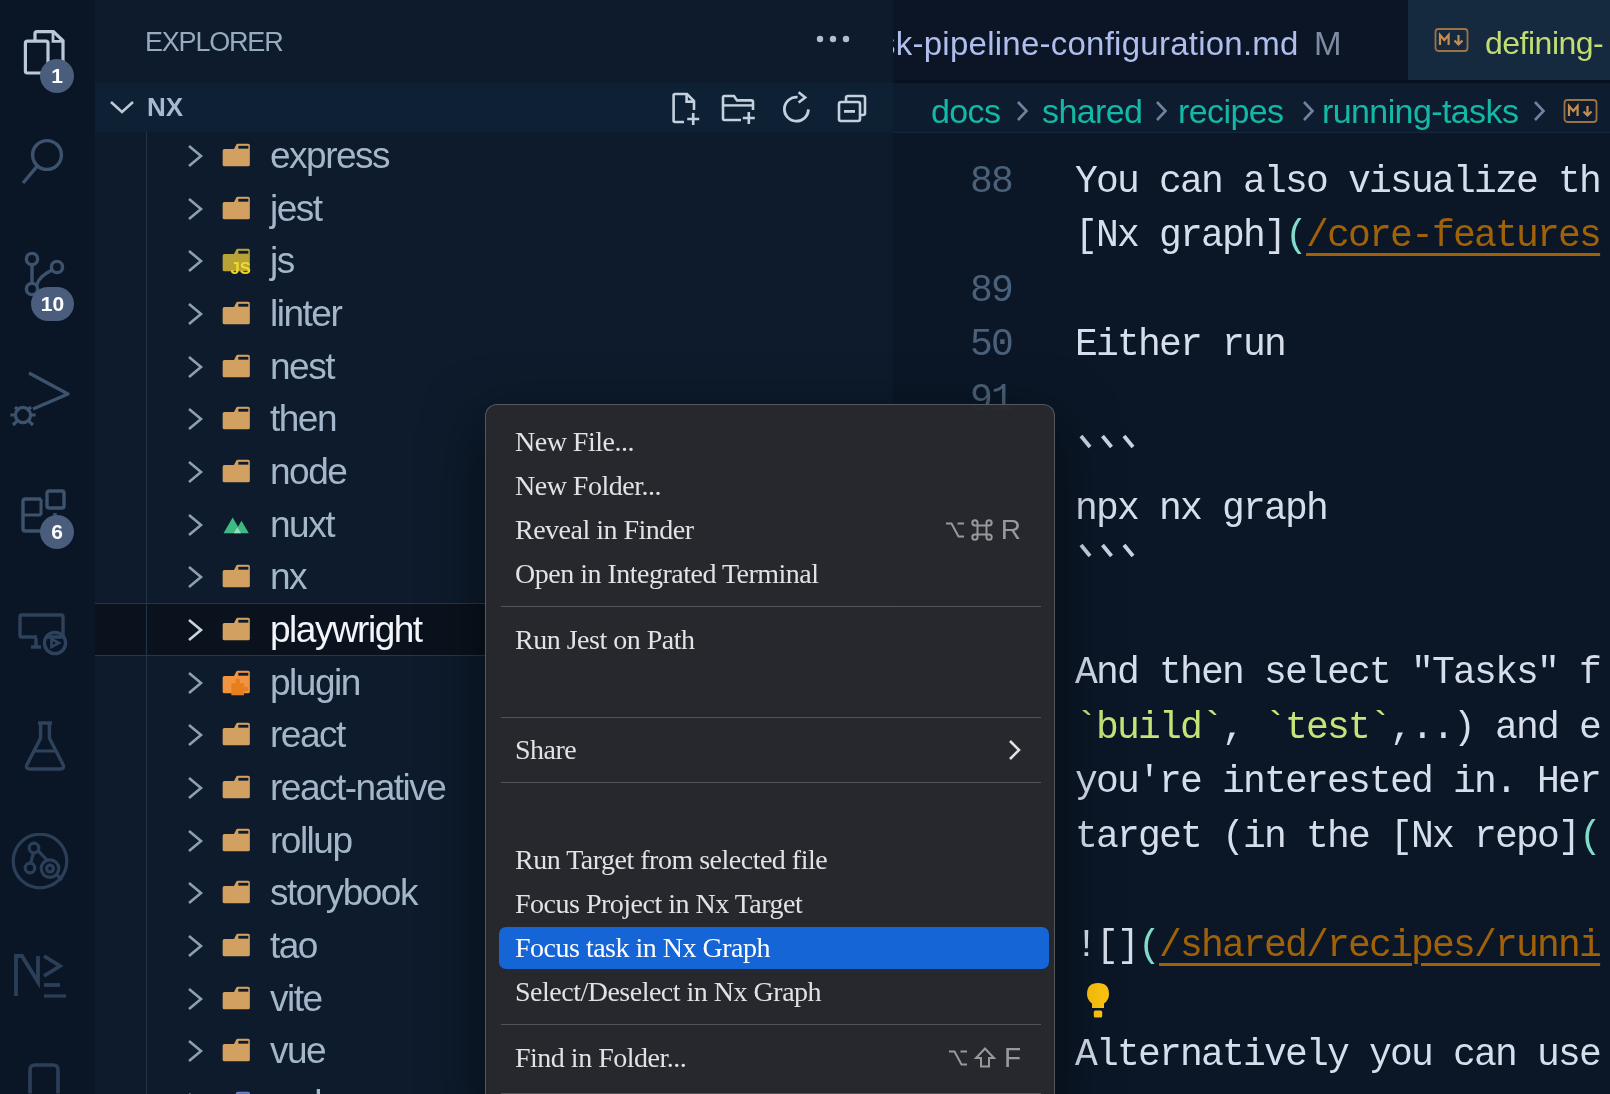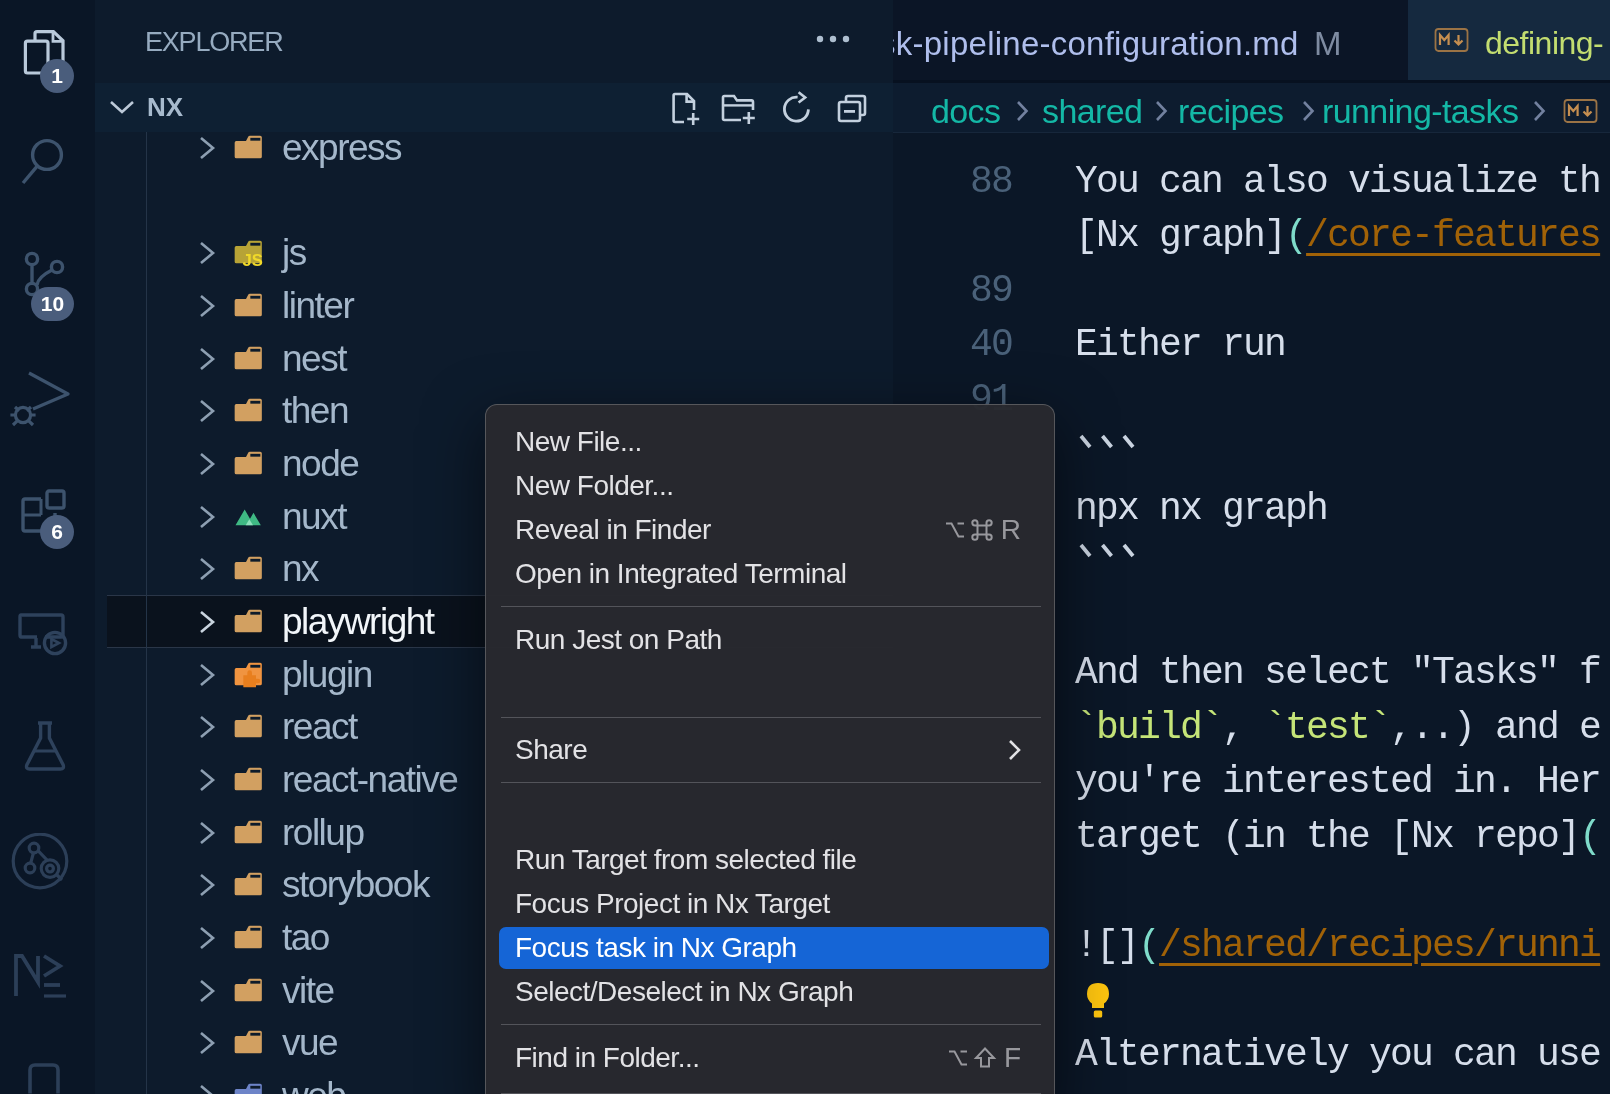--- a/index.html
+++ b/index.html
@@ -8,21 +8,21 @@
 svg{display:block;}
 
 #abar{left:0;top:0;width:95px;height:1094px;background:#0a1626;}
 .badge{position:absolute;background:#4a5d7c;color:#fff;border-radius:17px;
   font-size:21px;font-weight:bold;text-align:center;line-height:34px;height:34px;}
 
 #sbar{left:95px;top:0;width:798px;height:1094px;background:#0d1b2c;}
 #sbar .hdr{position:absolute;left:50px;top:27px;font-size:27px;letter-spacing:-1.2px;color:#96abc0;}
 #nxrow{position:absolute;left:0;top:83px;width:798px;height:49px;background:#0e2033;}
 #nxrow .nx{position:absolute;left:52px;top:9px;font-size:26px;font-weight:bold;color:#a7bacd;}
-.trow{position:absolute;left:12px;width:798px;height:53px;}
+.trow{position:absolute;left:0;width:798px;height:53px;margin-top:8px;}
 .trow .lbl{position:absolute;left:175px;top:50%;transform:translateY(-50%);
   font-size:37px;letter-spacing:-1.5px;color:#a4b7ca;white-space:pre;}
 .trow.sel{background:#0a121d;box-shadow:0 1px 0 #2a3648 inset,0 -1px 0 #2a3648 inset;}
 .trow.sel .lbl{color:#f2f6fa;}
 .trow.sel .chev path{stroke:#c9d4df;}
 .chev{position:absolute;left:88px;top:50%;transform:translateY(-50%);}
 .fold{position:absolute;left:126px;top:50%;transform:translateY(-50%);}
 #guide{left:51px;top:132px;width:1px;height:962px;background:#243448;z-index:3;}
 
 #ed{left:893px;top:0;width:717px;height:1094px;background:#0b1727;}
@@ -40,21 +40,21 @@
 .cl{position:absolute;left:182px;font-family:"Liberation Mono",monospace;font-size:38px;letter-spacing:-1.8px;
   line-height:55px;height:55px;color:#d6deeb;white-space:pre;}
 .cl .grn{color:#c5e478;}
 .cl .teal{color:#7fdbca;}
 .cl .pink{color:#a16207;text-decoration:underline;text-underline-offset:7px;text-decoration-thickness:3px;}
 
 #menu{left:485px;top:404px;width:570px;height:710px;background:rgba(40,41,46,0.97);
   border-radius:12px;border:1px solid rgba(125,126,130,0.55);
   box-shadow:0 18px 60px rgba(0,0,0,0.55);box-sizing:border-box;}
 .mi{position:absolute;left:13px;width:550px;height:42px;color:#e2e2e5;
-  font-size:28px;letter-spacing:-0.5px;line-height:42px;border-radius:7px;padding-left:16px;box-sizing:border-box;}
+  font-size:28px;letter-spacing:-0.5px;line-height:42px;border-radius:7px;padding-left:16px;box-sizing:border-box;font-family:Liberation Serif, serif;}
 .mi.on{background:#1565d6;color:#fff;}
 .msep{position:absolute;left:15px;width:540px;height:1px;background:#53545a;}
 .msc{position:absolute;right:33px;color:#98989d;font-size:28px;line-height:44px;white-space:nowrap;display:flex;align-items:center;gap:4px;height:44px;}
 .msc svg{display:inline-block;}
 </style></head><body>
 
 <div id="abar" class="abs">
 <svg class="abs" style="left:21px;top:28px" width="48" height="52" viewBox="0 0 24 26">
 <g fill="none" stroke="#b9c9da" stroke-width="1.6">
 <path d="M7 6 L7 2.8 Q7 1.8 8 1.8 L16.2 1.8 L21 6.4 L21 17 Q21 18 20 18 L17.5 18"></path>
@@ -175,20 +175,30 @@
 <div id="guide" class="abs"></div>
 <div class="trow" style="top:121.5px">
       <svg class="chev" width="22" height="26" viewBox="0 0 11 13">
         <path d="M3 1.5 L9 6.5 L3 11.5" fill="none" stroke="#8d9fb2" stroke-width="1.3"></path>
       </svg>
       <svg class="fold" width="30" height="27" viewBox="0 0 18 16">
         <path d="M1 4.8 Q1 3.8 2 3.8 L7.8 3.8 L9.2 1.1 Q9.5 0.6 10.1 0.6 L16.3 0.6 Q17.3 0.6 17.3 1.6 L17.3 13.2 Q17.3 14.2 16.3 14.2 L2 14.2 Q1 14.2 1 13.2 Z" fill="#d2a061"></path>
         <rect x="10.4" y="1.9" width="6" height="1.7" fill="#0d1b2b"></rect>
       </svg>
       <span class="lbl">express</span>
+    </div>
+<div class="trow" style="top:174.2px">
+      <svg class="chev" width="22" height="26" viewBox="0 0 11 13">
+        <path d="M3 1.5 L9 6.5 L3 11.5" fill="none" stroke="#8d9fb2" stroke-width="1.3"></path>
+      </svg>
+      <svg class="fold" width="30" height="27" viewBox="0 0 18 16">
+        <path d="M1 4.8 Q1 3.8 2 3.8 L7.8 3.8 L9.2 1.1 Q9.5 0.6 10.1 0.6 L16.3 0.6 Q17.3 0.6 17.3 1.6 L17.3 13.2 Q17.3 14.2 16.3 14.2 L2 14.2 Q1 14.2 1 13.2 Z" fill="#d2a061"></path>
+        <rect x="10.4" y="1.9" width="6" height="1.7" fill="#0d1b2b"></rect>
+      </svg>
+      <span class="lbl">jest</span>
     </div>
 <div class="trow" style="top:226.8px">
       <svg class="chev" width="22" height="26" viewBox="0 0 11 13">
         <path d="M3 1.5 L9 6.5 L3 11.5" fill="none" stroke="#8d9fb2" stroke-width="1.3"></path>
       </svg>
       <svg class="fold" width="30" height="27" viewBox="0 0 18 16">
         <path d="M1 4.8 Q1 3.8 2 3.8 L7.8 3.8 L9.2 1.1 Q9.5 0.6 10.1 0.6 L16.3 0.6 Q17.3 0.6 17.3 1.6 L17.3 13.2 Q17.3 14.2 16.3 14.2 L2 14.2 Q1 14.2 1 13.2 Z" fill="#b7a336"></path>
         <rect x="10.4" y="1.9" width="6" height="1.7" fill="#0d1b2b"></rect>
         <text x="11.8" y="15.8" font-size="10" font-weight="bold" fill="#f0d929" font-family="Liberation Sans" text-anchor="middle">JS</text>
       </svg>
@@ -396,21 +406,21 @@
         <svg width="35" height="30" viewBox="0 0 35 30">
           <rect x="1.5" y="4" width="32" height="22" rx="3" fill="none" stroke="#9b7345" stroke-width="1.8"></rect>
           <path d="M6 20 L6 10 L10.3 15 L14.6 10 L14.6 20" fill="none" stroke="#c58e50" stroke-width="2.2"></path>
           <path d="M24.5 10 L24.5 19 M20.5 15.5 L24.5 19.5 L28.5 15.5" fill="none" stroke="#c58e50" stroke-width="2.2"></path>
         </svg>
       </div>
     </div>
 <div id="code">
 <div class="ln" style="top:20.5px">88</div>
 <div class="ln" style="top:129.7px">89</div>
-<div class="ln" style="top:184.4px">40</div>
+<div class="ln" style="top:184.4px">50</div>
 <div class="ln" style="top:239.0px">91</div>
 <div class="cl" style="top:20.5px">You can also visualize th</div>
 <div class="cl" style="top:75.1px">[Nx graph]<span class="teal">(</span><span class="pink">/core-features</span></div>
 <div class="cl" style="top:184.4px">Either run</div>
 <svg class="abs" style="left:182px;top:293.6px" width="80" height="30" viewBox="0 0 80 30">
         <path d="M6 9 L15 20 M27.5 9 L36.5 20 M49 9 L58 20" stroke="#c9d3e0" stroke-width="3.8" fill="none"></path>
       </svg>
 <div class="cl" style="top:348.2px">npx nx graph</div>
 <svg class="abs" style="left:182px;top:402.8px" width="80" height="30" viewBox="0 0 80 30">
         <path d="M6 9 L15 20 M27.5 9 L36.5 20 M49 9 L58 20" stroke="#c9d3e0" stroke-width="3.8" fill="none"></path>

